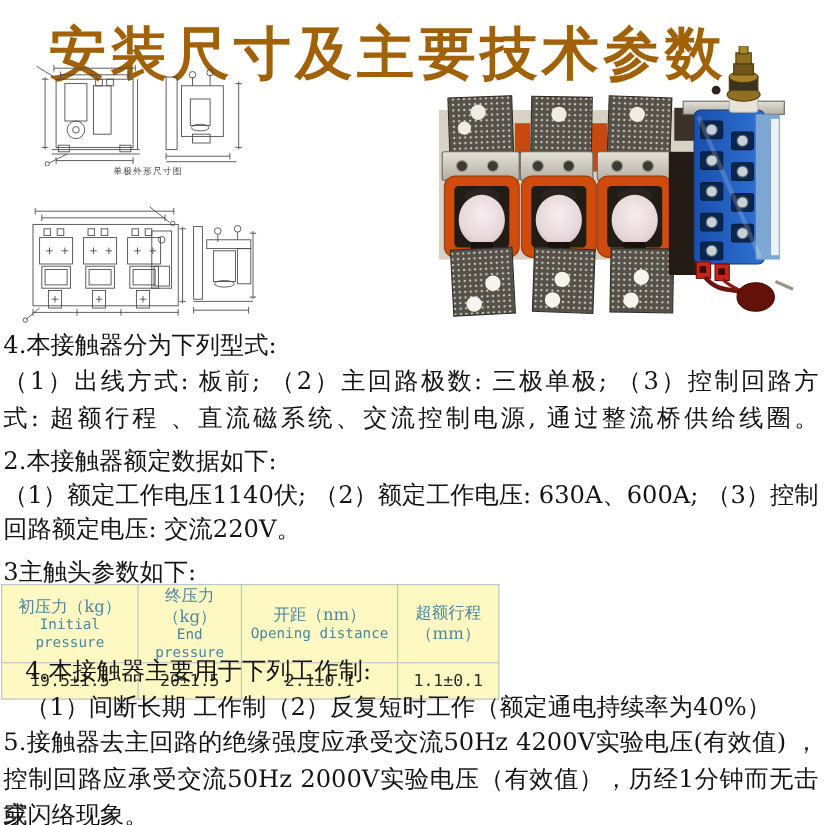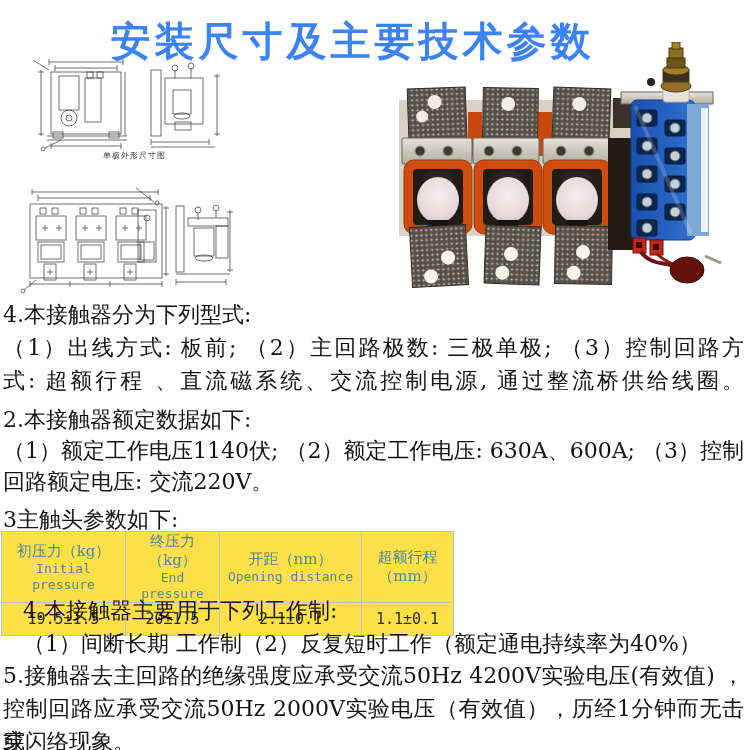--- a/index.html
+++ b/index.html
@@ -3,37 +3,37 @@
 <meta charset="utf-8">
 <style>
   * { margin:0; padding:0; box-sizing:border-box; }
   html,body { background:#fff; }
   .page {
     position:relative; width:750px; height:750px; background:#ffffff;
     overflow:hidden; font-family:"DejaVu Serif", serif; color:#151515;
   }
   .page-title {
     position:absolute; top:14px; left:0; width:705px; text-align:center;
-    font-size:40px; font-weight:bold; letter-spacing:4px; color:#3b82f6;
+    font-size:52px; font-weight:bold; letter-spacing:4px; color:#a16207;
     font-family:"DejaVu Serif", serif;
   }
   .drawing { position:absolute; }
   .drawing-caption {
     position:absolute; left:103px; top:150px; font-size:8px; color:#454545;
     letter-spacing:1px;
     text-align:right;
   }
   .tblock { position:absolute; left:0; width:750px; font-size:22px; color:#141414; }
   .tline { height:33px; line-height:33px; white-space:nowrap; padding-left:3px; }
   .tline.j { white-space:normal; text-align:justify; text-align-last:justify; padding-right:6px; }
   .p2 .tline { height:31px; line-height:31px; }
   .tbl-title { position:absolute; left:3px; top:505px; font-size:22px; }
   table.ptable {
     position:absolute; left:1px; top:531px; border-collapse:collapse; table-layout:fixed;
-    background:#fde047;
+    background:#fef9c3;
   }
   table.ptable td { border:1px solid #b5c3cc; padding:0; vertical-align:middle; overflow:hidden; }
   .hcell { text-align:center; color:#4b86a3; }
   .hcell .cn { font-size:15px; line-height:19px; font-family:"DejaVu Serif", serif; }
   .hcell .en { font-size:13px; line-height:16px; font-family:"DejaVu Sans Mono", monospace; }
   .vcell {
     text-align:center; font-size:15px; height:19px; line-height:18px;
     font-family:"DejaVu Sans Mono", monospace; color:#2c2c2c;
   }
   svg { display:block; }

